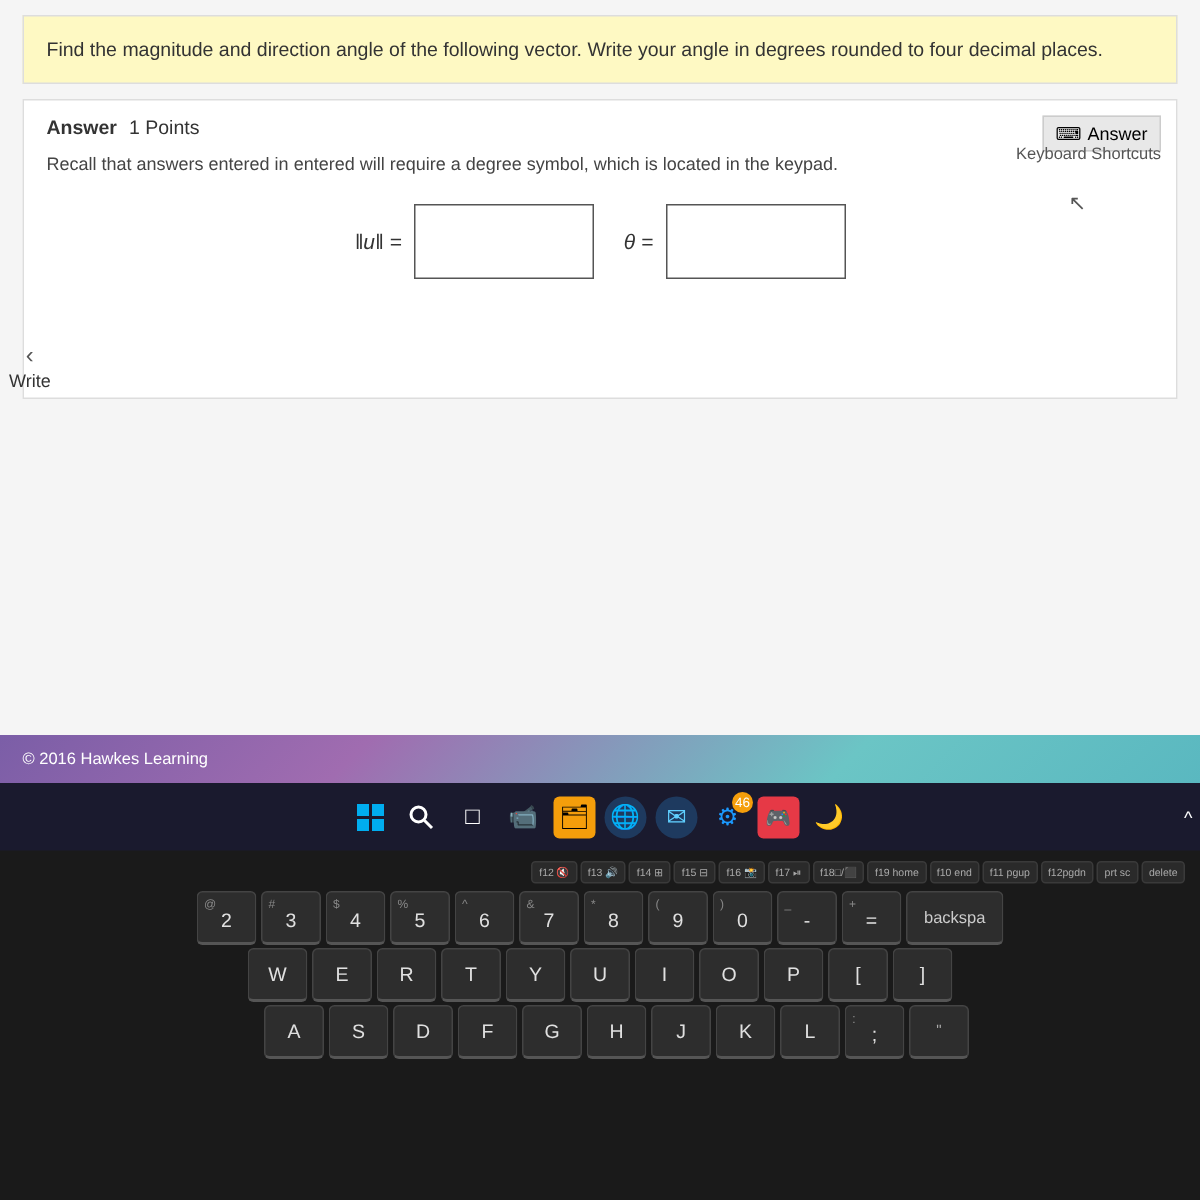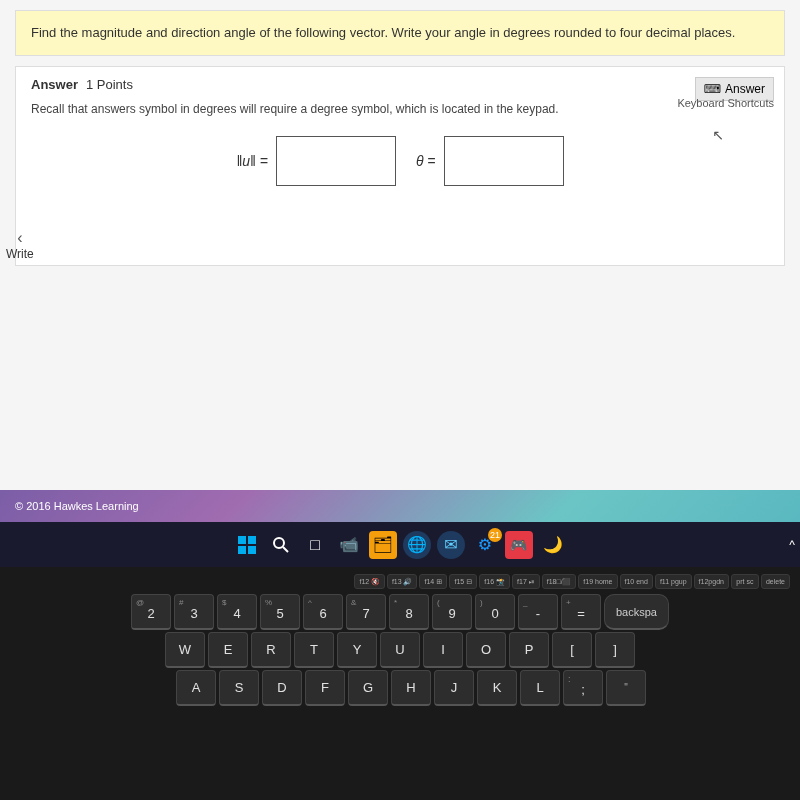--- a/index.html
+++ b/index.html
@@ -236,21 +236,20 @@
       align-items: center;
       justify-content: center;
       font-size: 13px;
       font-weight: 500;
       cursor: pointer;
       position: relative;
     }
 
     .key.wide {
       min-width: 55px;
-      border-radius: 10px;
     }
 
     .key.number-key {
       min-width: 40px;
     }
 
     .key-sub {
       font-size: 8px;
       color: #888;
       position: absolute;
@@ -318,21 +317,21 @@
 
     <a class="keyboard-shortcuts-link">
       <span>Keyboard Shortcuts</span>
     </a>
 
     <div class="answer-header">
       <span class="answer-label">Answer</span>
       <span class="points-label">1 Points</span>
     </div>
 
-    <p class="recall-text">Recall that answers symbol in degrees will require a degree symbol, which is located in the keypad.</p>
+    <p class="recall-text">Recall that answers entered in entered will require a degree symbol, which is located in the keypad.</p>
 
     <div class="input-row">
       <div class="input-group">
         <span class="math-label">‖u‖ =</span>
         <div class="math-input-box"></div>
       </div>
       <div class="input-group">
         <span class="math-label">θ =</span>
         <div class="math-input-box"></div>
       </div>
@@ -368,21 +367,21 @@
       <line x1="11" y1="11" x2="16" y2="16" stroke="white" stroke-width="2"></line>
     </svg>
   </div>
   <div class="taskbar-icon" style="color:white; font-size:16px;">□</div>
   <div class="taskbar-icon" style="color:#60a0f0; font-size:16px;">📹</div>
   <div class="taskbar-icon" style="background:#f59e0b; border-radius:4px; font-size:16px;">🗂</div>
   <div class="taskbar-icon" style="color:#f97316; font-size:16px; background:#1e3a5f; border-radius:50%;">🌐</div>
   <div class="taskbar-icon" style="font-size:16px; background:#1e3a5f; border-radius:50%; color:#60d0ff;">✉</div>
   <div class="taskbar-icon" style="position:relative;">
     <span style="font-size:16px; color:#1b9aff;">⚙</span>
-    <span class="notification-badge">21</span>
+    <span class="notification-badge">46</span>
   </div>
   <div class="taskbar-icon" style="background:#e63946; border-radius:4px; color:white; font-size:14px;">🎮</div>
   <div class="taskbar-icon" style="font-size:16px; color:#2eb8e6;">🌙</div>
   <div class="taskbar-right">
     <span style="font-size:12px;">^</span>
   </div>
 </div>
 
 <div class="keyboard-area">
 

